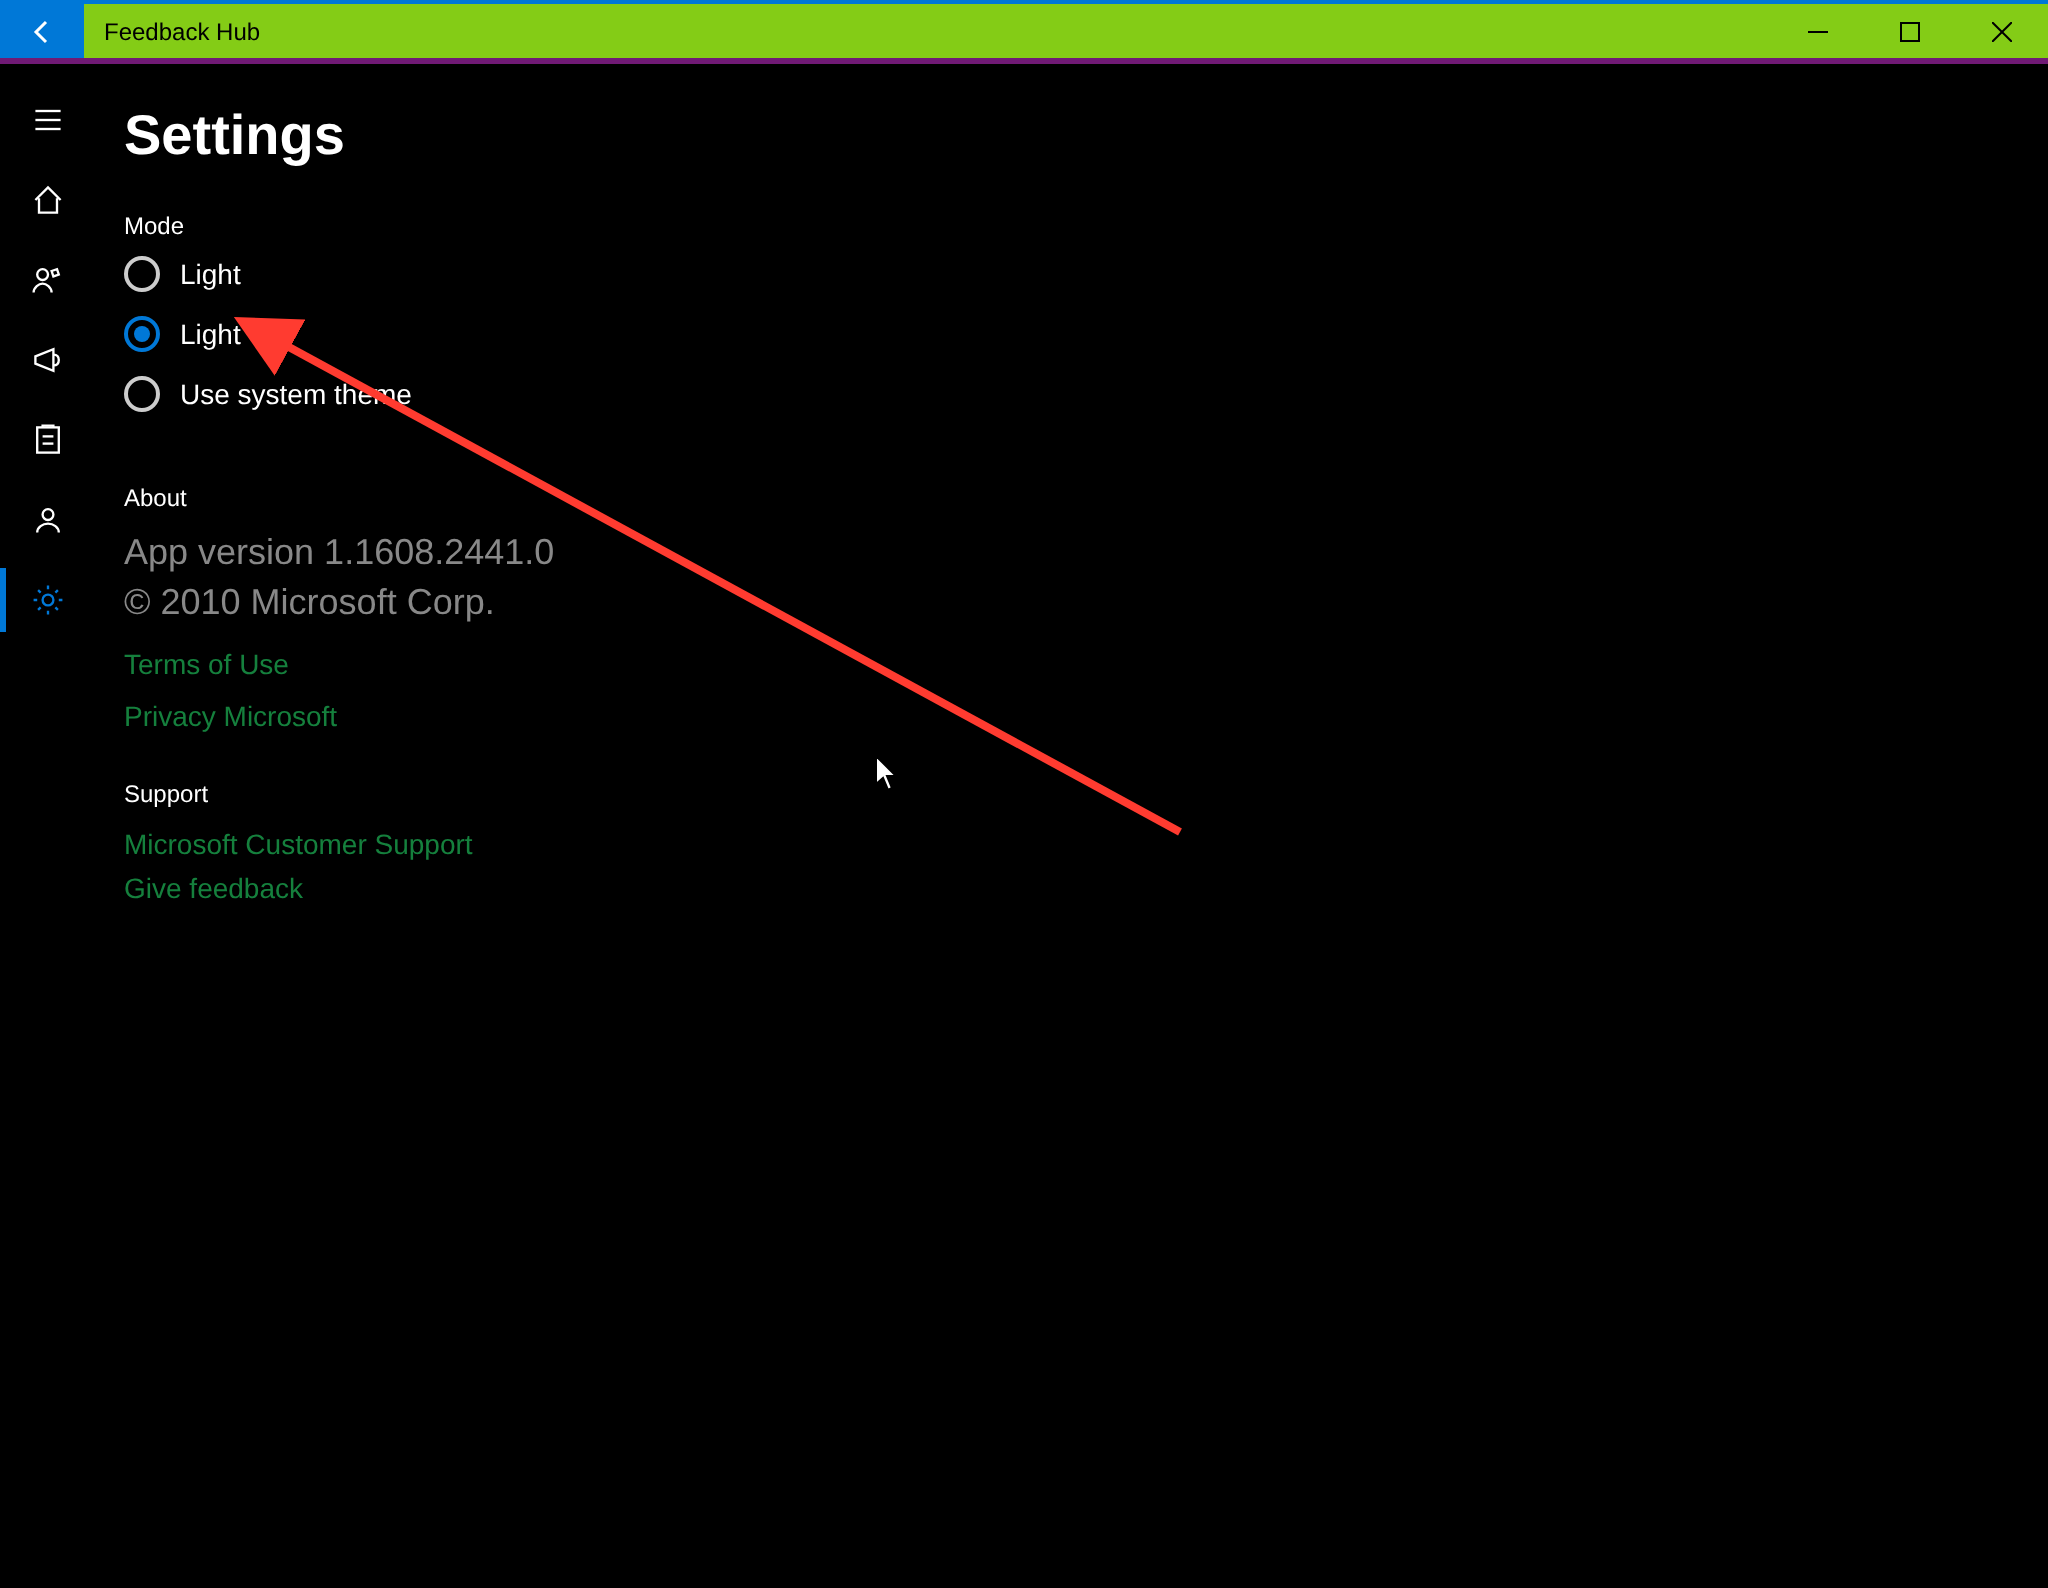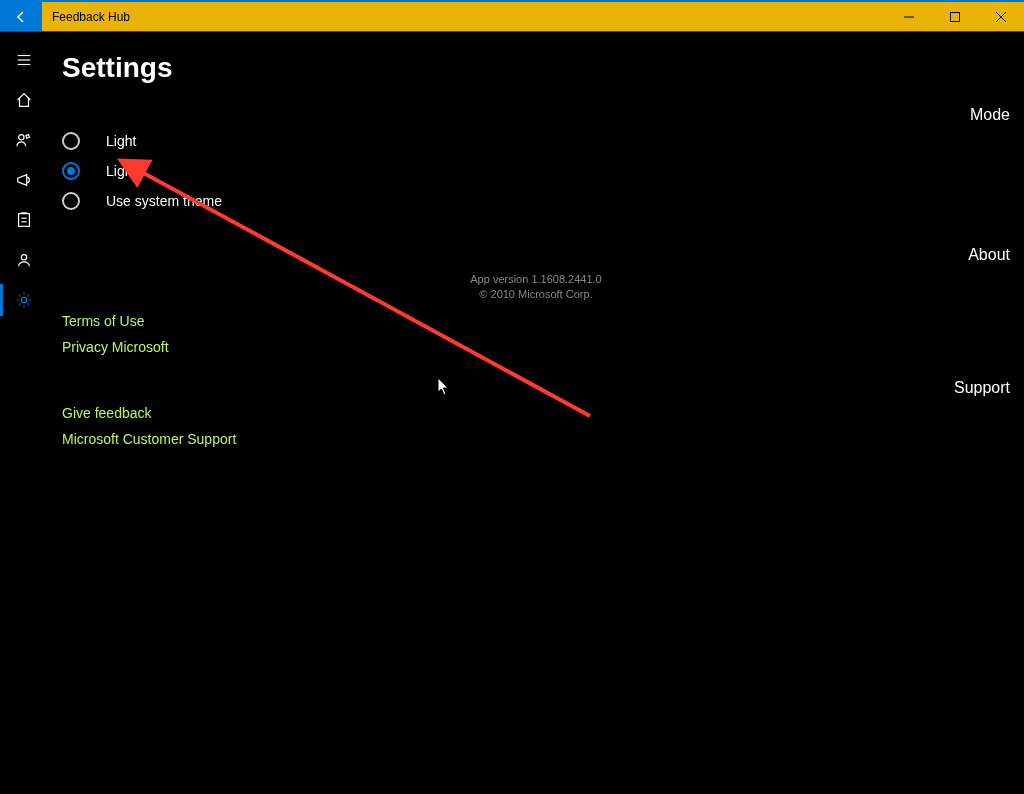--- a/index.html
+++ b/index.html
@@ -2,22 +2,22 @@
 <html><head>
 <meta charset="utf-8">
 <style>
   * { box-sizing: border-box; margin: 0; padding: 0; }
   html, body { width: 1024px; height: 794px; font-family: "Segoe UI", sans-serif; overflow: hidden; background:#fff;}
   .titlebar {
     height: 32px;
     display: flex;
     align-items: stretch;
     border-top: 2px solid #0078d7;
-    border-bottom: 1px solid #701a75;
-    background: #eab308;
+    border-bottom: 3px solid #701a75;
+    background: #84cc16;
     color: #000;
     font-size: 12px;
   }
   .back-btn {
     width: 42px;
     background: #0078d7;
     display: flex;
     align-items: center;
     justify-content: center;
     color: #fff;
@@ -78,30 +78,29 @@
     flex: 1;
     padding: 20px 14px 10px 14px;
     overflow: auto;
   }
   .page-title {
     font-size: 28px;
     font-weight: 700;
     margin-bottom: 22px;
   }
   .section-title {
-    font-size: 16px;
+    font-size: 12px;
     font-weight: 400;
     margin-bottom: 8px;
     margin-top: 6px;
-    text-align: right;
   }
   .radio-row {
     display: flex;
     align-items: center;
-    gap: 26px;
+    gap: 10px;
     margin: 6px 0 12px 0;
     font-size: 14px;
     cursor: pointer;
   }
   .radio-circle {
     width: 18px;
     height: 18px;
     border: 2px solid #ccc;
     border-radius: 50%;
     display: flex;
@@ -112,27 +111,26 @@
     border-color: #0078d7;
   }
   .radio-row.selected .radio-circle::after {
     content: "";
     width: 8px;
     height: 8px;
     background: #0078d7;
     border-radius: 50%;
   }
   .about-text {
-    font-size: 11px;
+    font-size: 18px;
     color: #888;
     line-height: 1.4;
-    text-align: center;
   }
   .link {
-    color: #bef264;
+    color: #15803d;
     font-size: 14px;
     margin-top: 10px;
     display: block;
     cursor: pointer;
   }
   .section-spacer { height: 18px; }
   .cursor {
     position: absolute;
     left: 438px;
     top: 378px;
@@ -247,22 +245,22 @@
 
     <div class="section-spacer"></div>
     <div class="section-title">About</div>
     <div class="about-text">App version 1.1608.2441.0</div>
     <div class="about-text">© 2010 Microsoft Corp.</div>
     <a class="link">Terms of Use</a>
     <a class="link">Privacy Microsoft</a>
 
     <div class="section-spacer"></div>
     <div class="section-title">Support</div>
+    <a class="link">Microsoft Customer Support</a>
     <a class="link" style="margin-top:6px">Give feedback</a>
-    <a class="link">Microsoft Customer Support</a>
   </div>
 </div>
 
 <svg class="annotation-arrow" viewBox="0 0 1024 794">
   <defs>
     <marker id="arrowhead" markerWidth="8" markerHeight="8" refX="2" refY="4" orient="auto">
       <polygon points="0 0, 8 4, 0 8" fill="#ff3b30"></polygon>
     </marker>
   </defs>
   <line x1="590" y1="416" x2="138" y2="170" stroke="#ff3b30" stroke-width="4" marker-end="url(#arrowhead)"></line>

